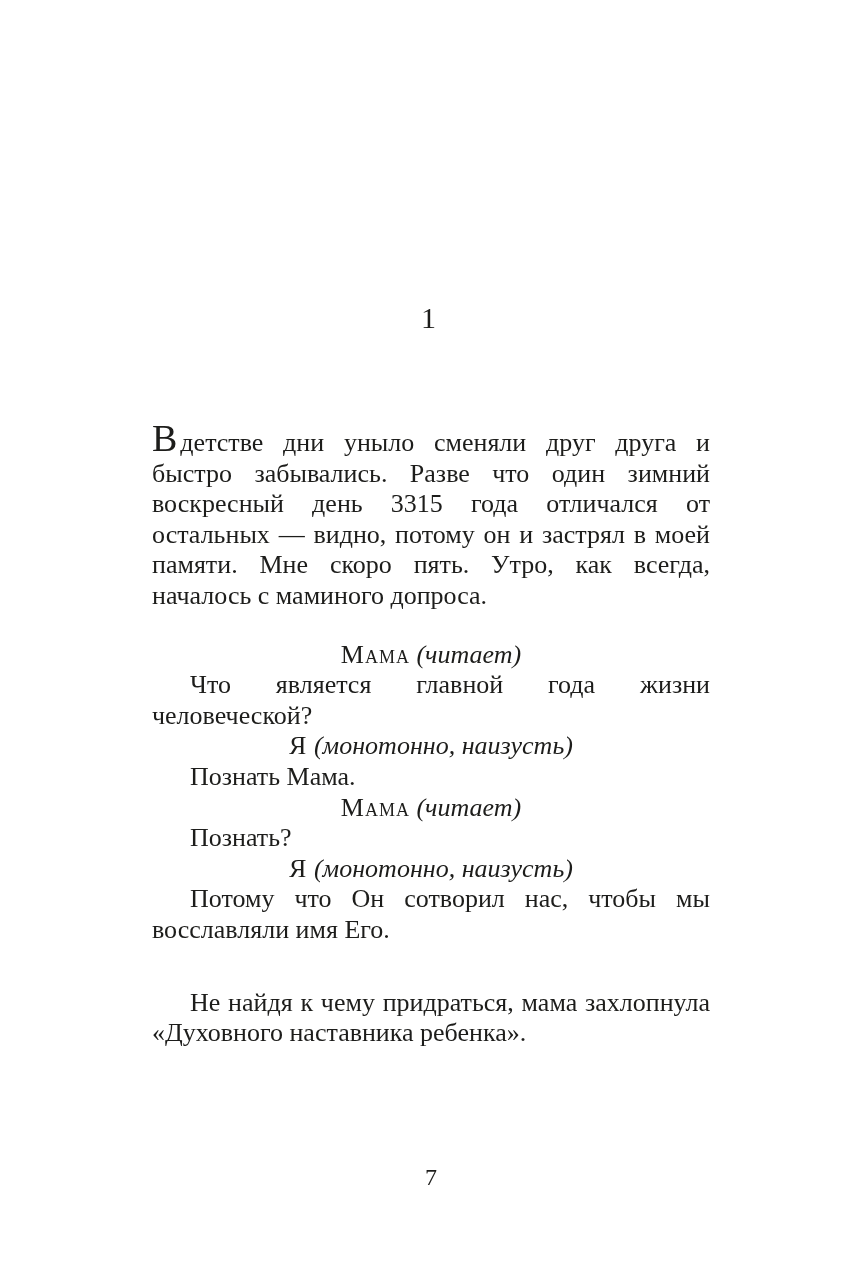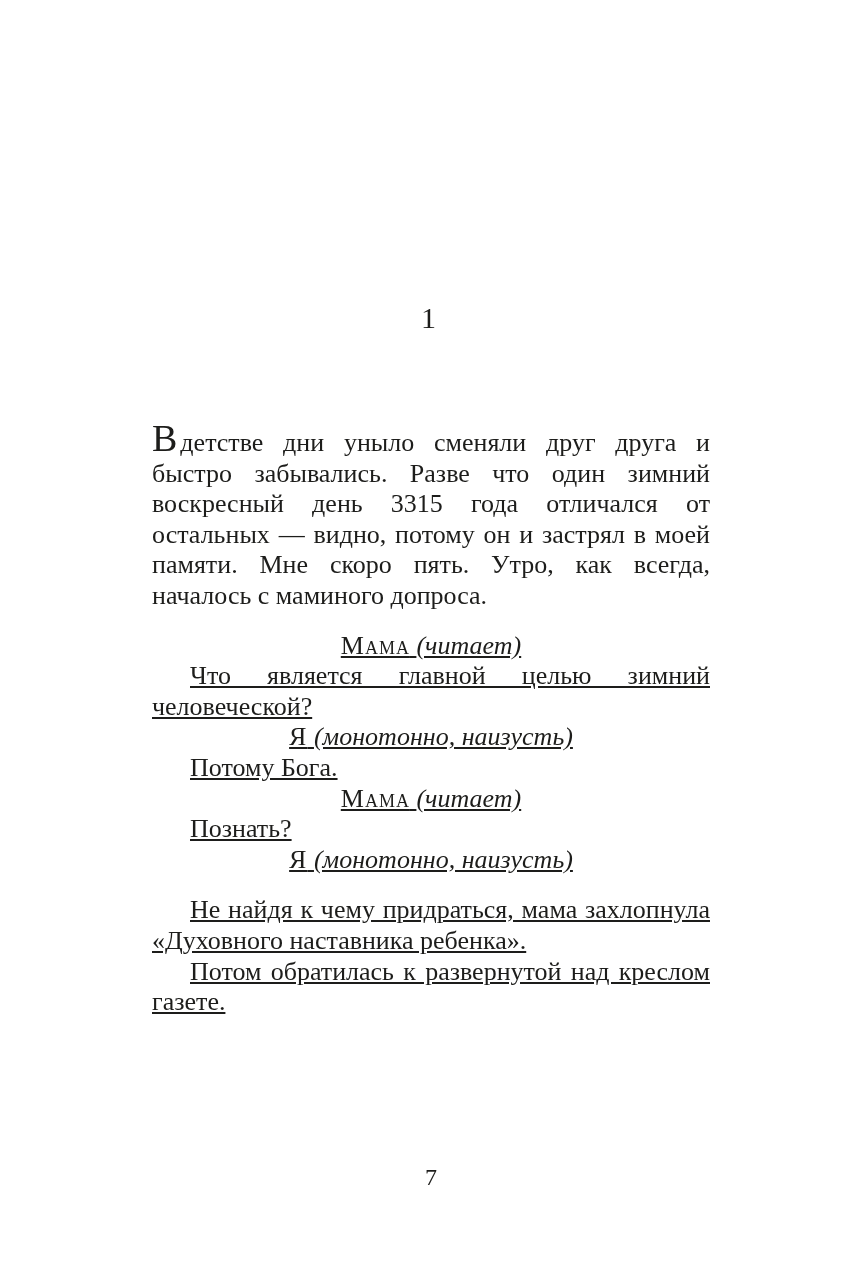--- a/index.html
+++ b/index.html
@@ -35,34 +35,34 @@
     line-height: 30.6px;
     text-align: justify;
   }
   .content p { margin: 0; }
   .opening { text-indent: 0; }
   .initial {
     font-size: 38px;
     line-height: 0;
     margin-right: 3px;
   }
-  .dialogue { margin-top: 19px; text-decoration: underline; }
+  .dialogue { margin-top: 28px; }
   .cue {
     text-align: center;
     text-indent: 0;
   }
   .speaker {
     font-variant: small-caps;
     letter-spacing: 1px;
   }
   .direction {
     font-style: italic;
   }
   .indented { text-indent: 38px; }
-  .closing { margin-top: 20px; text-decoration: underline; }
+  .closing { margin-top: 42px; }
   .page-number {
     position: absolute;
     top: 1162px;
     left: 152px;
     width: 558px;
     text-align: center;
     font-size: 24px;
     line-height: 30px;
   }
 </style>
@@ -73,34 +73,34 @@
 
   <div class="chapter-number">1</div>
 
   <div class="content">
 
     <p class="opening"><span class="initial">В</span><span>детстве дни уныло сменяли друг друга и быстро забывались. Разве что один зимний воскресный день 3315 года отличался от остальных — видно, потому он и застрял в моей памяти. Мне скоро пять. Утро, как всегда, началось с маминого допроса.</span></p>
 
     <div class="dialogue">
 
       <p class="cue"><span class="speaker">Мама</span> <span class="direction">(читает)</span></p>
-      <p class="indented">Что является главной целью зимний человеческой?</p>
+      <p class="indented">Что является главной года жизни человеческой?</p>
 
       <p class="cue"><span class="speaker">Я</span> <span class="direction">(монотонно, наизусть)</span></p>
-      <p class="indented">Потому Бога.</p>
+      <p class="indented">Познать Мама.</p>
 
       <p class="cue"><span class="speaker">Мама</span> <span class="direction">(читает)</span></p>
       <p class="indented">Познать?</p>
 
       <p class="cue"><span class="speaker">Я</span> <span class="direction">(монотонно, наизусть)</span></p>
+      <p class="indented">Потому что Он сотворил нас, чтобы мы восслав­ляли имя Его.</p>
 
     </div>
 
     <div class="closing">
       <p class="indented">Не найдя к чему придраться, мама захлопнула «Духовного наставника ребенка».</p>
-      <p class="indented">Потом обратилась к развернутой над креслом газете.</p>
     </div>
 
   </div>
 
   <div class="page-number">7</div>
 
 </div>
 
 </body></html>

